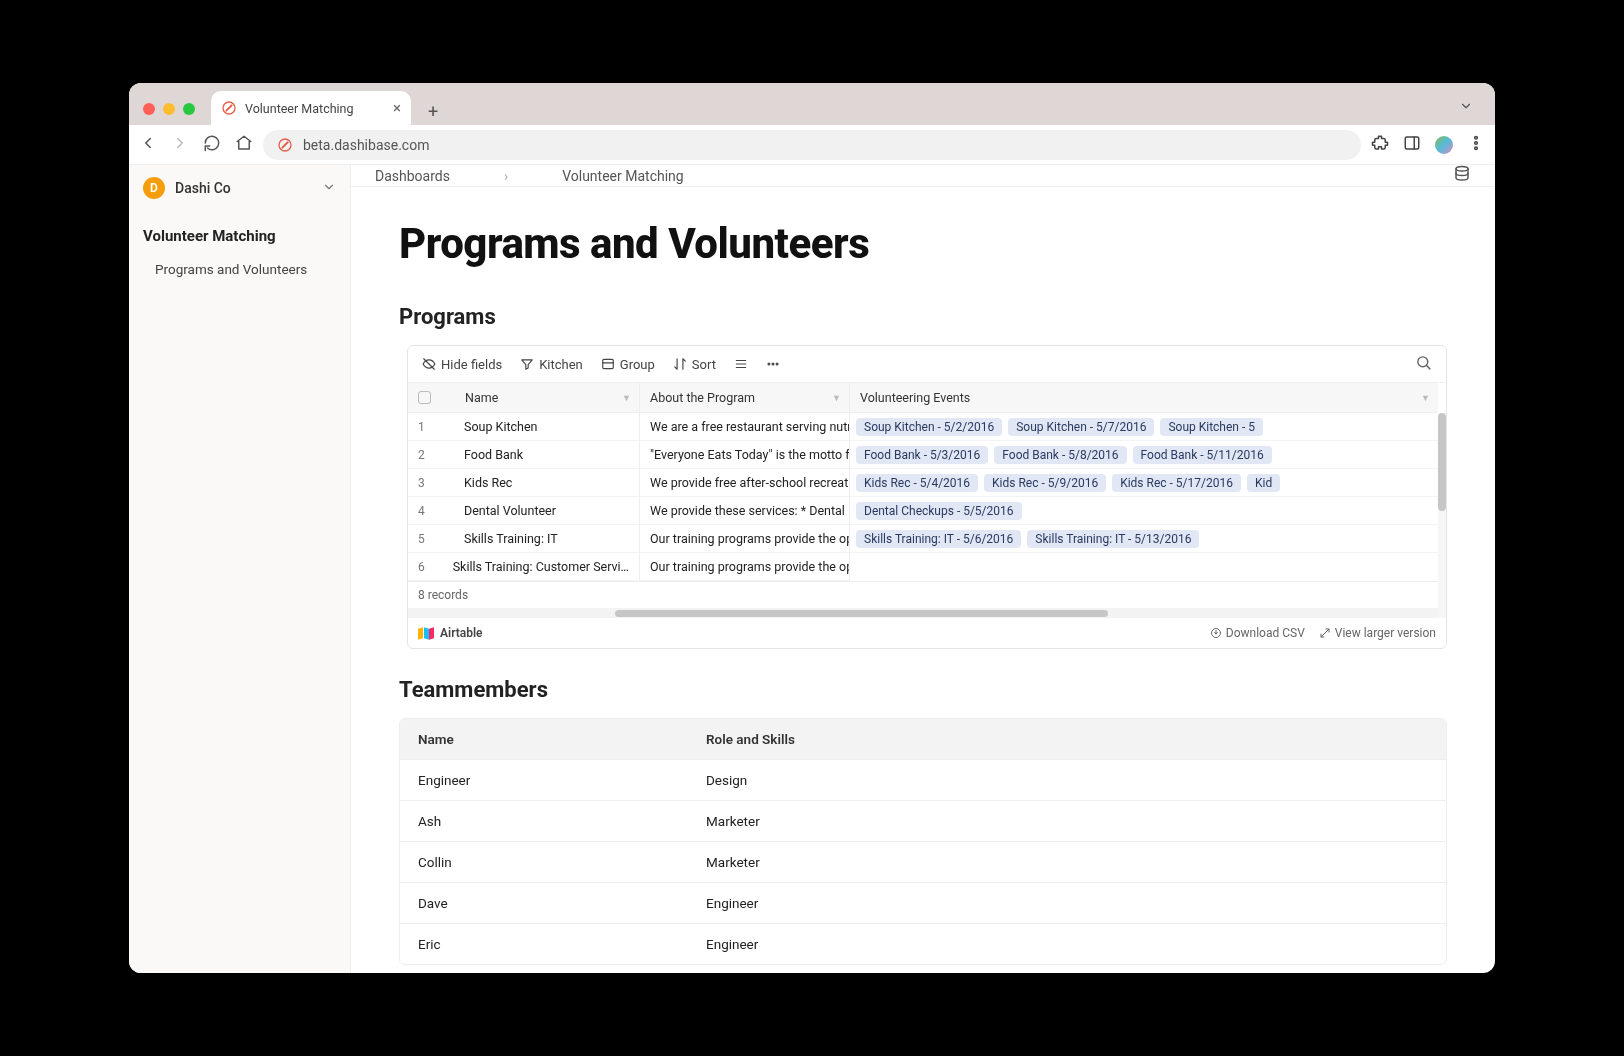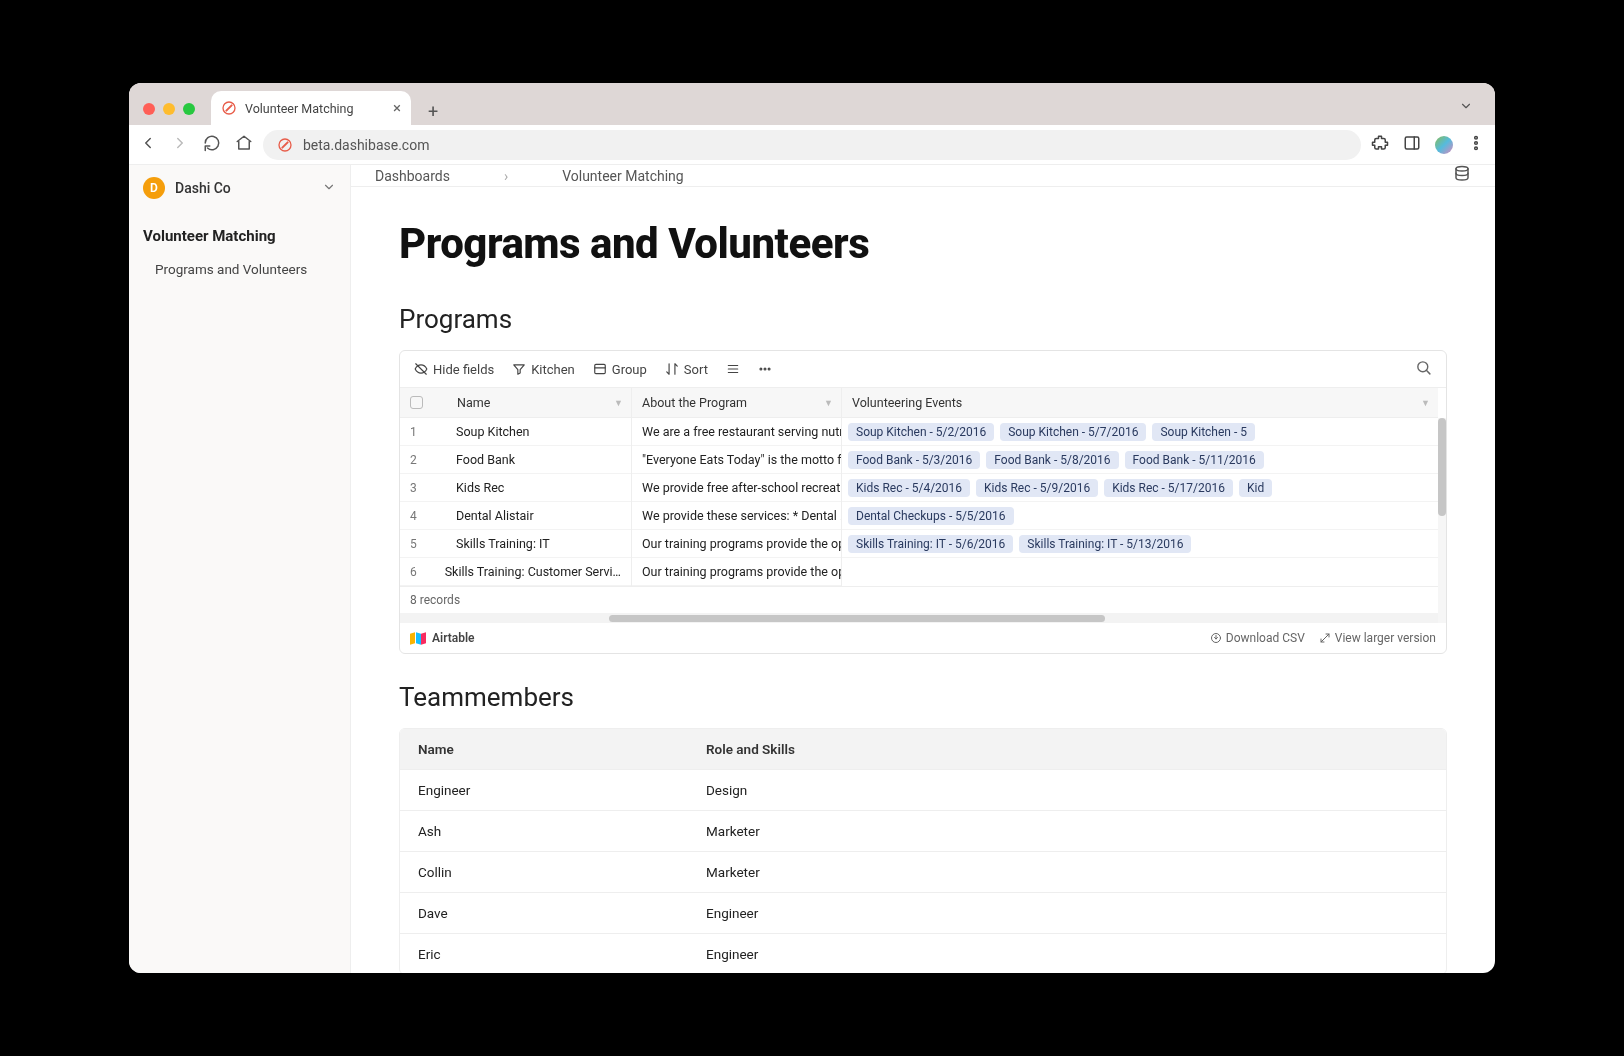--- a/index.html
+++ b/index.html
@@ -45,24 +45,24 @@
 
 
 .main { flex: 1; display: flex; flex-direction: column; overflow: auto; }
 .breadcrumb-row { display: flex; align-items: center; height: 44px; padding: 0 24px; border-bottom: 1px solid #eee; font-size: 14px; color: #555; gap: 44px; }
 .breadcrumb-row .crumb { color: #555; }
 .breadcrumb-row .sep { margin: 0 10px; color: #aaa; }
 .bc-right { margin-left: auto; color: #555; }
 .bc-right svg { width: 18px; height: 18px; }
 .content { padding: 32px 48px 20px 48px; }
 .page-title { font-size: 42px; font-weight: 800; color: #111; margin-bottom: 36px; letter-spacing: -0.5px; }
-.section-title { font-size: 26px; font-weight: 400; color: #222; margin-bottom: 16px; }
-
-
-.at-frame { border: 1px solid #e4e4e4; border-radius: 6px; overflow: hidden; }
+.section-title { font-size: 22px; font-weight: 700; color: #222; margin-bottom: 16px; }
+
+
+.at-frame { border: 1px solid #e4e4e4; border-radius: 6px; overflow: hidden; margin-left: 8px; }
 .at-toolbar { display: flex; align-items: center; gap: 18px; padding: 8px 14px; border-bottom: 1px solid #eee; font-size: 13px; color: #444; }
 .at-tool { display: flex; align-items: center; gap: 5px; }
 .at-tool svg { width: 14px; height: 14px; }
 .at-search { margin-left: auto; color: #666; }
 .at-search svg { width: 17px; height: 17px; }
 .at-grid { display: flex; }
 .at-left { width: 232px; border-right: 1px solid #eee; }
 .at-mid { width: 210px; border-right: 1px solid #eee; }
 .at-right { flex: 1; }
 .at-head { background: #f7f7f7; height: 30px; display: flex; align-items: center; padding: 0 10px; font-size: 12.5px; color: #333; border-bottom: 1px solid #eee; position: relative; }
@@ -274,21 +274,21 @@
                       <div class="at-row">
                         <span class="idx">2</span>
                         <span>Food Bank</span>
                       </div>
                       <div class="at-row">
                         <span class="idx">3</span>
                         <span>Kids Rec</span>
                       </div>
                       <div class="at-row">
                         <span class="idx">4</span>
-                        <span>Dental Alistair</span>
+                        <span>Dental Volunteer</span>
                       </div>
                       <div class="at-row">
                         <span class="idx">5</span>
                         <span>Skills Training: IT</span>
                       </div>
                       <div class="at-row">
                         <span class="idx">6</span>
                         <span>Skills Training: Customer Servi…</span>
                       </div>
                     </div>

